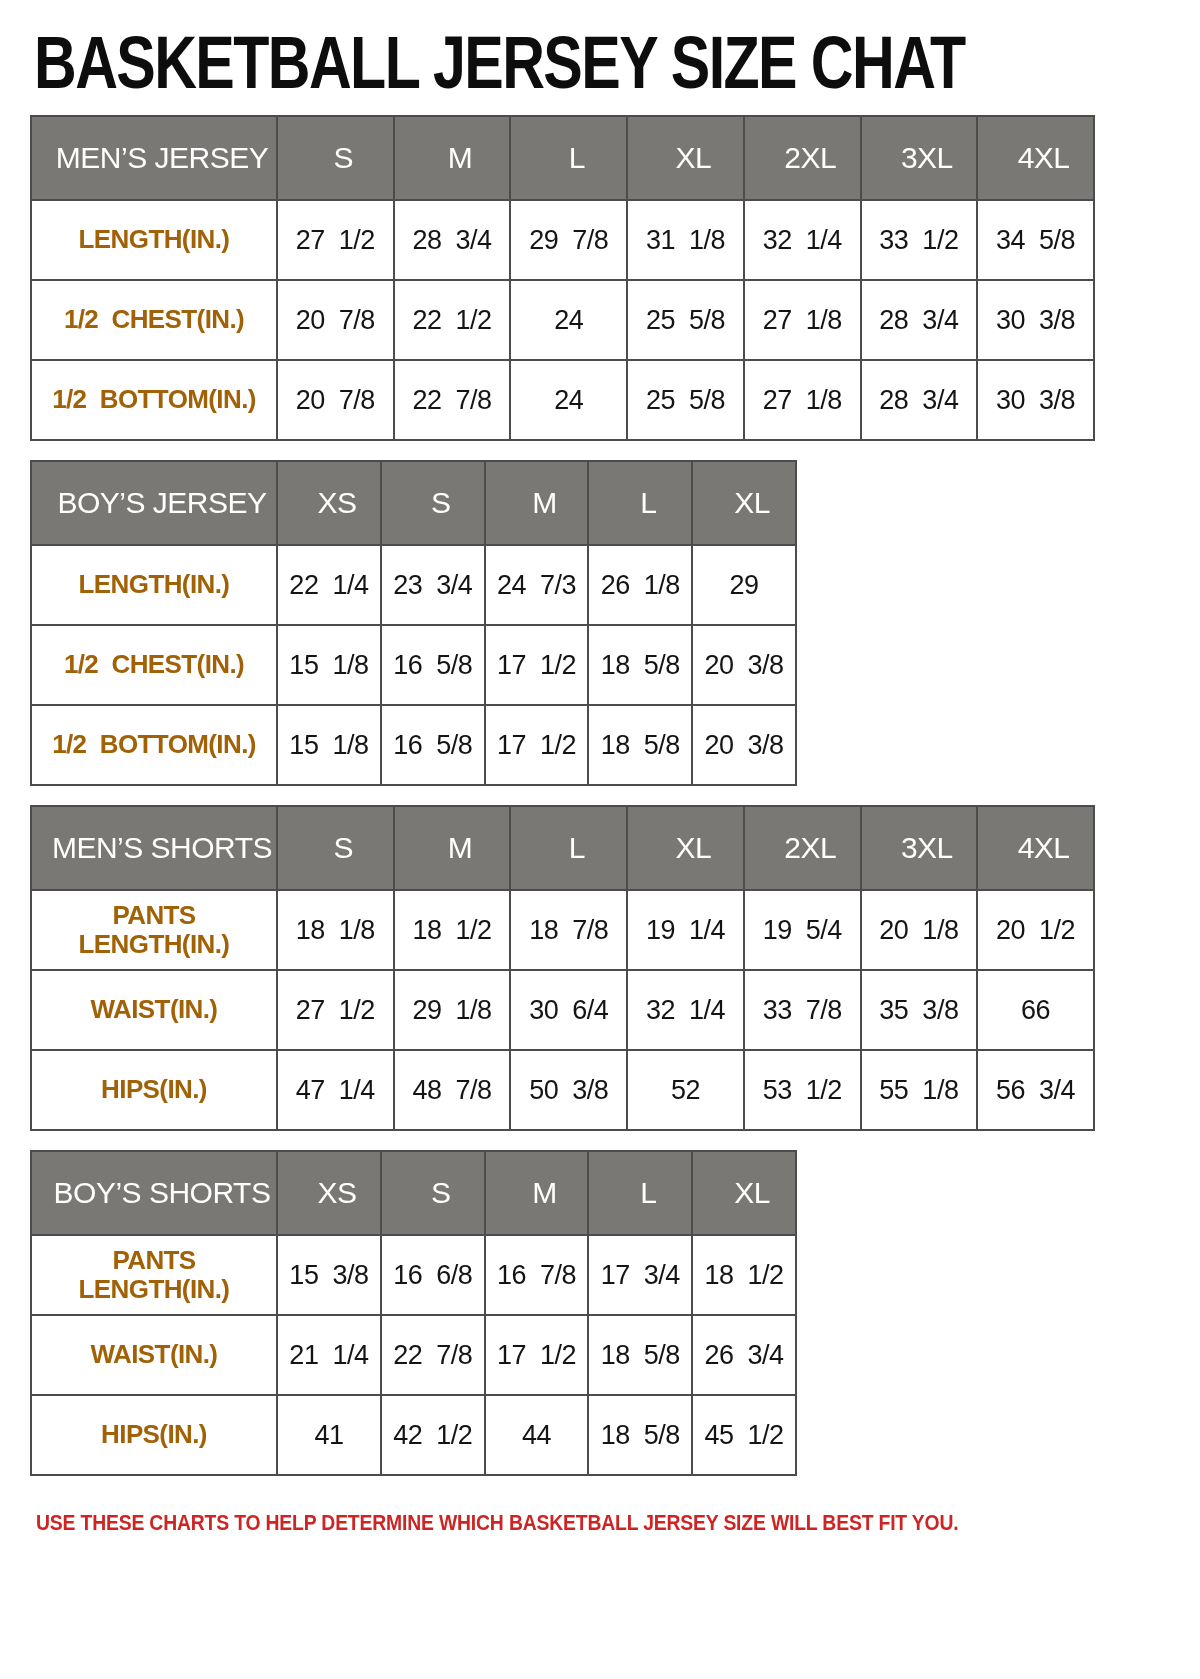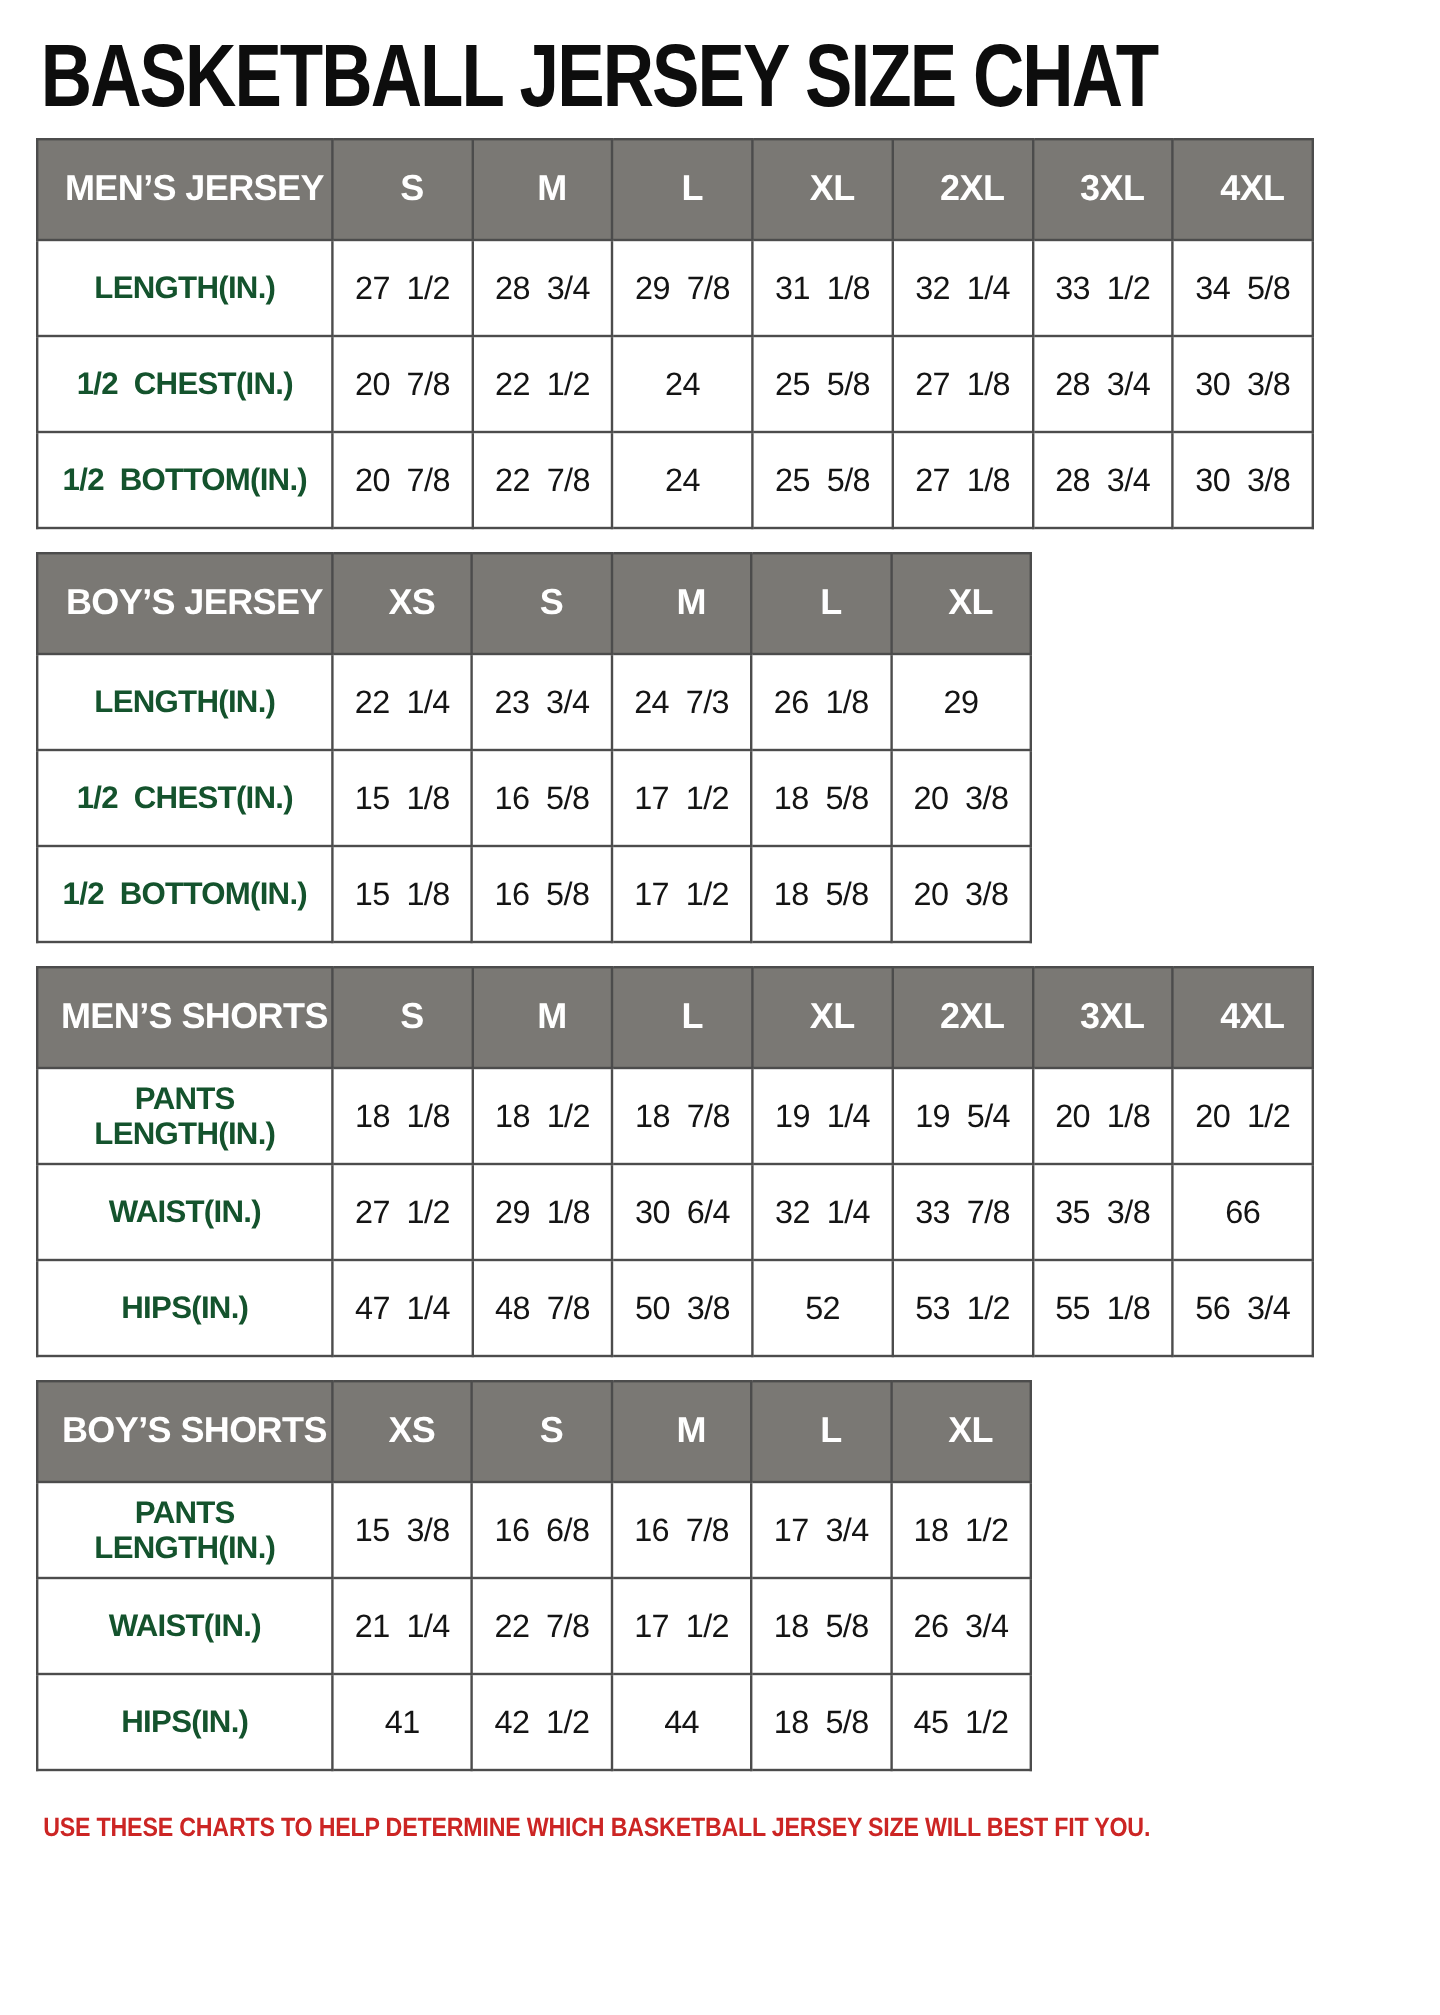--- a/index.html
+++ b/index.html
@@ -25,35 +25,35 @@
     margin:0 0 16px 6px;max-width:820px;
     color:var(--accent-red);font-size:24px;font-weight:700;line-height:1.32;
     letter-spacing:-0.3px;
   }
   table.size-table{
     border-collapse:collapse;table-layout:fixed;
     margin:0 0 19px 0;
     border:2px solid #3f3f3f;
   }
   table.size-table.wide{width:1065px;}
-  table.size-table.narrow{width:830px;}
+  table.size-table.narrow{width:767px;}
   .size-table th,.size-table td{
     border:2px solid var(--border);
     text-align:center;vertical-align:middle;
     white-space:pre;padding:0;
   }
   .size-table thead tr{height:84px;}
   .size-table thead th{
     background:var(--header-bg);color:var(--header-text);
-    font-size:30px;font-weight:700;letter-spacing:-0.5px;padding-left:16px;
+    font-size:30px;font-weight:400;letter-spacing:-0.5px;padding-left:16px;
   }
   .size-table .label-col{width:246px;}
   .size-table tbody tr{height:80px;}
   .size-table tbody th{
-    font-size:26px;font-weight:700;color:#14532d;
+    font-size:26px;font-weight:700;color:#a16207;
     letter-spacing:-0.6px;line-height:1.12;
   }
   .size-table tbody td{
     font-size:27px;font-weight:400;color:#141414;letter-spacing:-0.5px;
   }
   .footer{
     margin:34px 0 0 6px;
     color:var(--accent-red);font-size:22px;font-weight:700;letter-spacing:-0.2px;
     transform:scaleX(0.88);transform-origin:left center;white-space:nowrap;
   }

